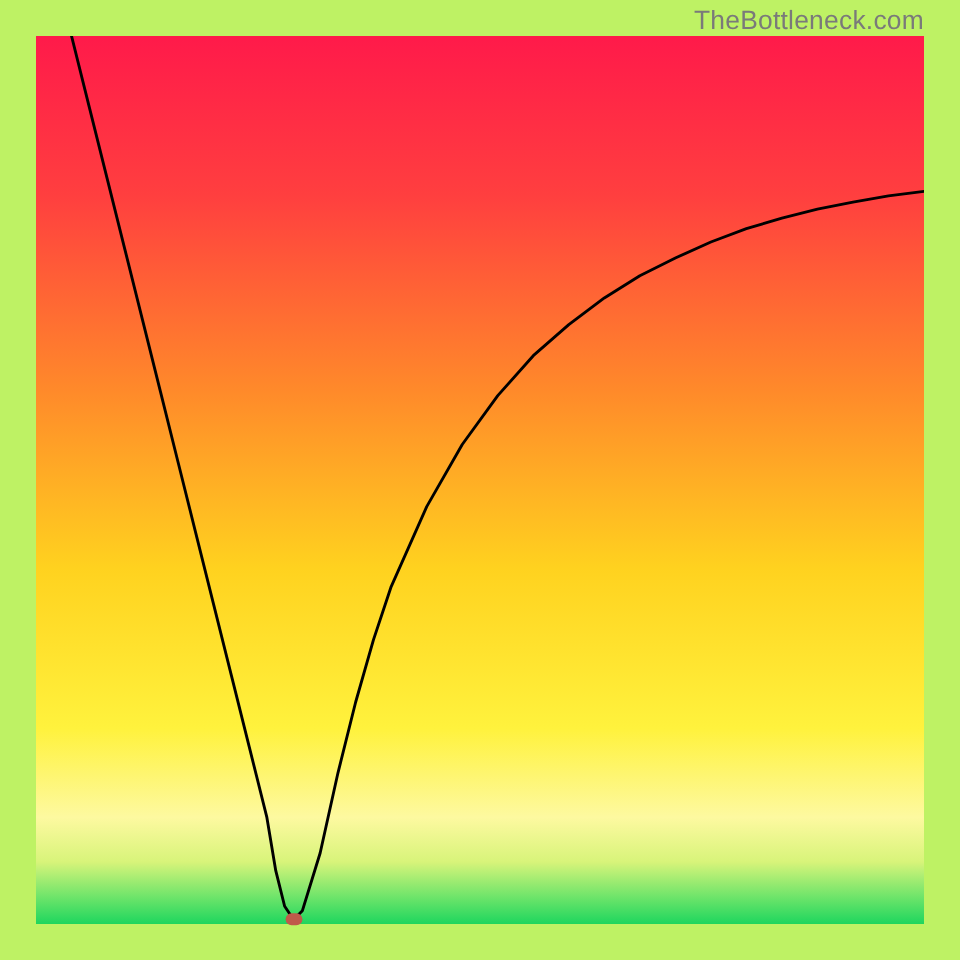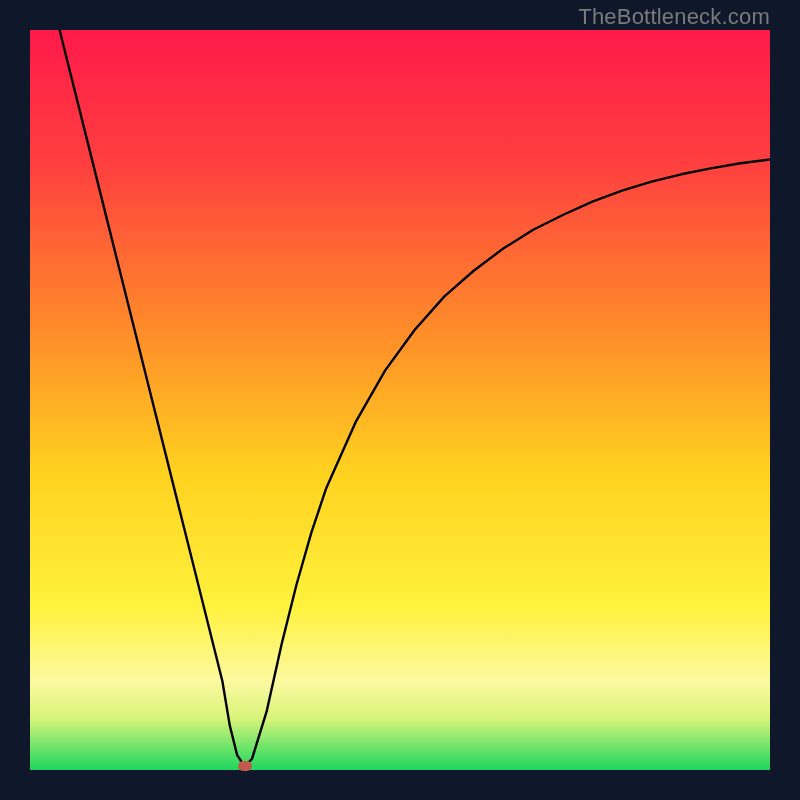--- a/index.html
+++ b/index.html
@@ -8,21 +8,21 @@
     width: 800px;
     height: 800px;
     background: #000;
     overflow: hidden;
     font-family: Arial, Helvetica, sans-serif;
   }
   .stage {
     position: relative;
     width: 800px;
     height: 800px;
-    background: #0f172a;
+    background: #bef264;
   }
   .plot-area {
     position: absolute;
     left: 30px;
     top: 30px;
     width: 740px;
     height: 740px;
   }
   .gradient {
     position: absolute;

